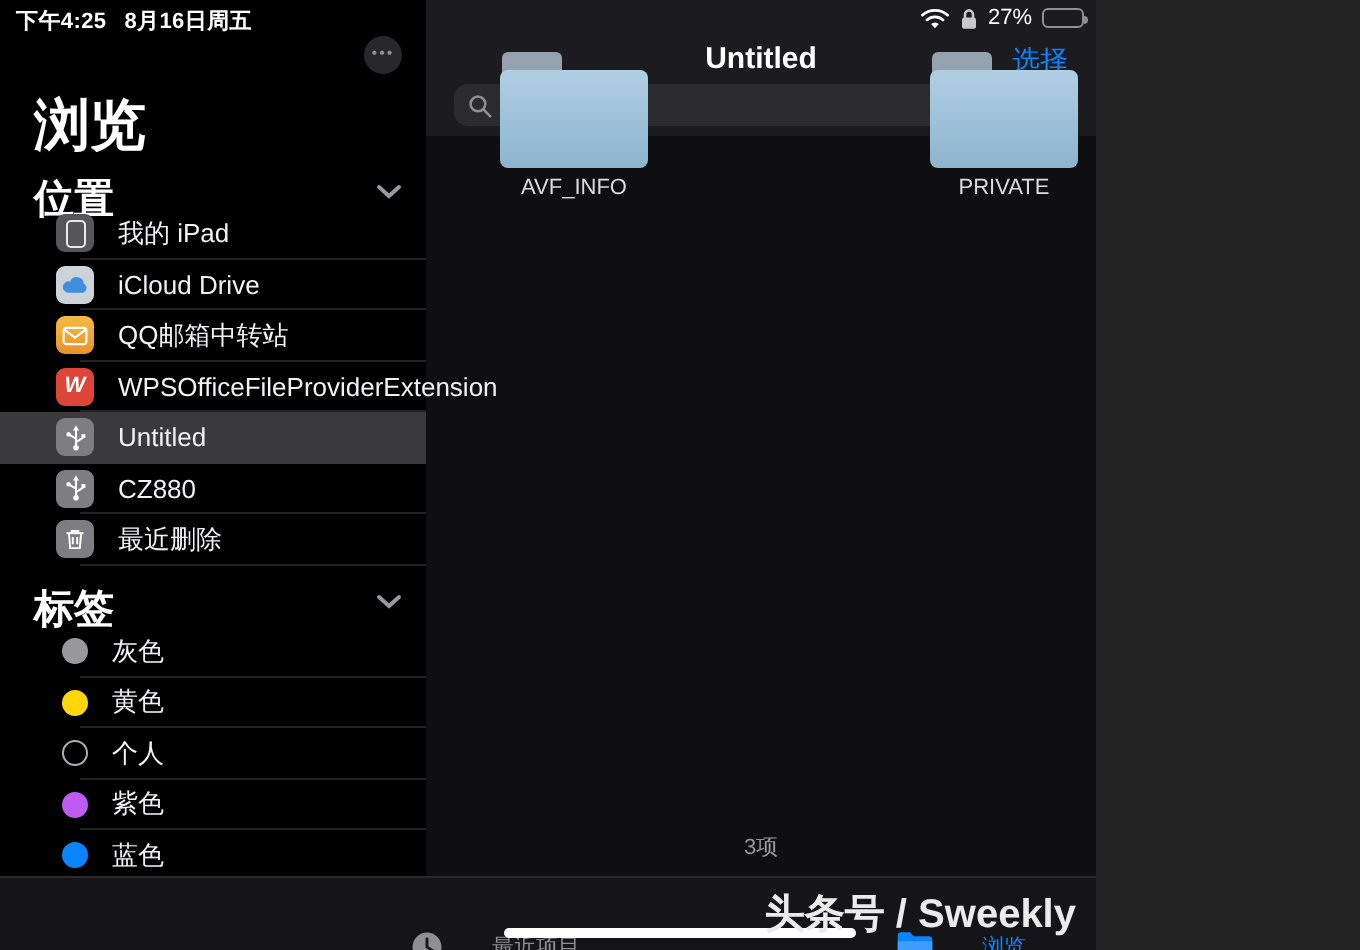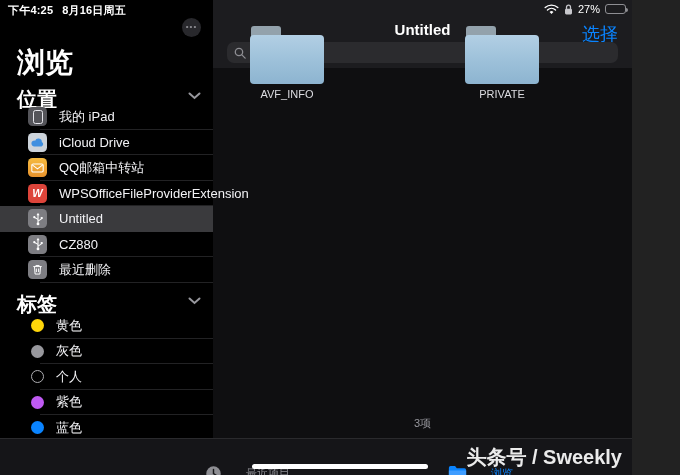--- a/index.html
+++ b/index.html
@@ -1,19 +1,19 @@
 <!DOCTYPE html>
 <html><head>
 <meta charset="utf-8">
 <style>
   * { margin:0; padding:0; box-sizing:border-box; }
   html,body { background:#222; }
   body { font-family:"Liberation Sans","DejaVu Sans",sans-serif; }
   #screen {
-    position:relative; width:632px; height:475px; overflow:hidden;
+    position:relative; width:548px; height:475px; overflow:hidden;
     background:#000; color:#fff;
   }
 
   
   .statusbar { position:absolute; top:0; left:0; right:0; height:18px; z-index:30; }
   .sb-left { position:absolute; left:8px; top:3px; font-size:11px; font-weight:700; color:#fff; letter-spacing:.2px; }
   .sb-left span { margin-right:9px; }
   .sb-right { position:absolute; right:6px; top:3px; display:flex; align-items:center; gap:5px; }
   .sb-pct { font-size:11px; font-weight:400; color:#fff; }
   .batt { position:relative; width:21px; height:10px; border:1px solid #8e8e93; border-radius:3px; padding:1px; }
@@ -41,21 +41,21 @@
   .ic-wps { background:#dd443a; color:#fff; font-size:11px; font-weight:700; font-style:italic; }
   .ic-usb { background:#7d7d82; }
   .ic-trash { background:#7d7d82; }
   .tag-dot { width:13px; height:13px; border-radius:50%; margin-left:3px; flex:0 0 auto; }
   .tag-dot.outlined { background:transparent !important; border:1.5px solid #aeaeb2; }
 
   
   .main { position:absolute; left:213px; right:0; top:0; bottom:37px; background:#0f0f11; }
   .main-header { position:absolute; top:0; left:0; right:0; height:68px; background:#1c1c1f; }
   .main-title { position:absolute; top:21px; left:0; right:0; text-align:center; font-size:15px; font-weight:700; color:#fff; }
-  .select-btn { position:absolute; top:22px; right:14px; font-size:18px; color:#0a84ff; }
+  .select-btn { position:absolute; top:22px; right:14px; font-size:14px; color:#0a84ff; }
   .searchbar { position:absolute; top:42px; left:14px; right:14px; height:21px; background:#2b2b2e; border-radius:7px;
     display:flex; align-items:center; padding:0 7px; gap:5px; }
   .searchbar input { background:transparent; border:none; outline:none; color:#fff; font-size:13px; width:100%;
     font-family:"Liberation Sans","DejaVu Sans",sans-serif; }
   .searchbar input::placeholder { color:#8e8e93; opacity:1; }
 
   .folder-tile { position:absolute; width:74px; top:26px; }
   .folder-icon { position:relative; width:74px; height:58px; }
   .folder-back { position:absolute; left:1px; top:0; width:30px; height:16px; border-radius:3px; background:#93a2ac; }
   .folder-front { position:absolute; left:0; top:9px; width:74px; height:49px; border-radius:4px;
@@ -188,26 +188,26 @@
 
     <div class="sec-header" style="top:291px">标签</div>
     <span class="sec-chev" style="top:297px">
       <svg width="13" height="8" viewBox="0 0 13 8">
           <polyline points="1.5,1.5 6.5,6 11.5,1.5" stroke="#98989e" stroke-width="2" fill="none" stroke-linecap="round"></polyline>
         </svg>
     </span>
 
     <div class="rows" style="top:313px">
       <div class="row">
+        <span class="tag-dot" style="background: rgb(152, 152, 157);"></span>
+        <span class="row-label">灰色</span>
+      </div>
+      <div class="row">
         <span class="tag-dot" style="background: rgb(255, 214, 10);"></span>
         <span class="row-label">黄色</span>
-      </div>
-      <div class="row">
-        <span class="tag-dot" style="background: rgb(152, 152, 157);"></span>
-        <span class="row-label">灰色</span>
       </div>
       <div class="row">
         <span class="tag-dot outlined" style="background: transparent;"></span>
         <span class="row-label">个人</span>
       </div>
       <div class="row">
         <span class="tag-dot" style="background: rgb(191, 90, 242);"></span>
         <span class="row-label">紫色</span>
       </div>
       <div class="row">

